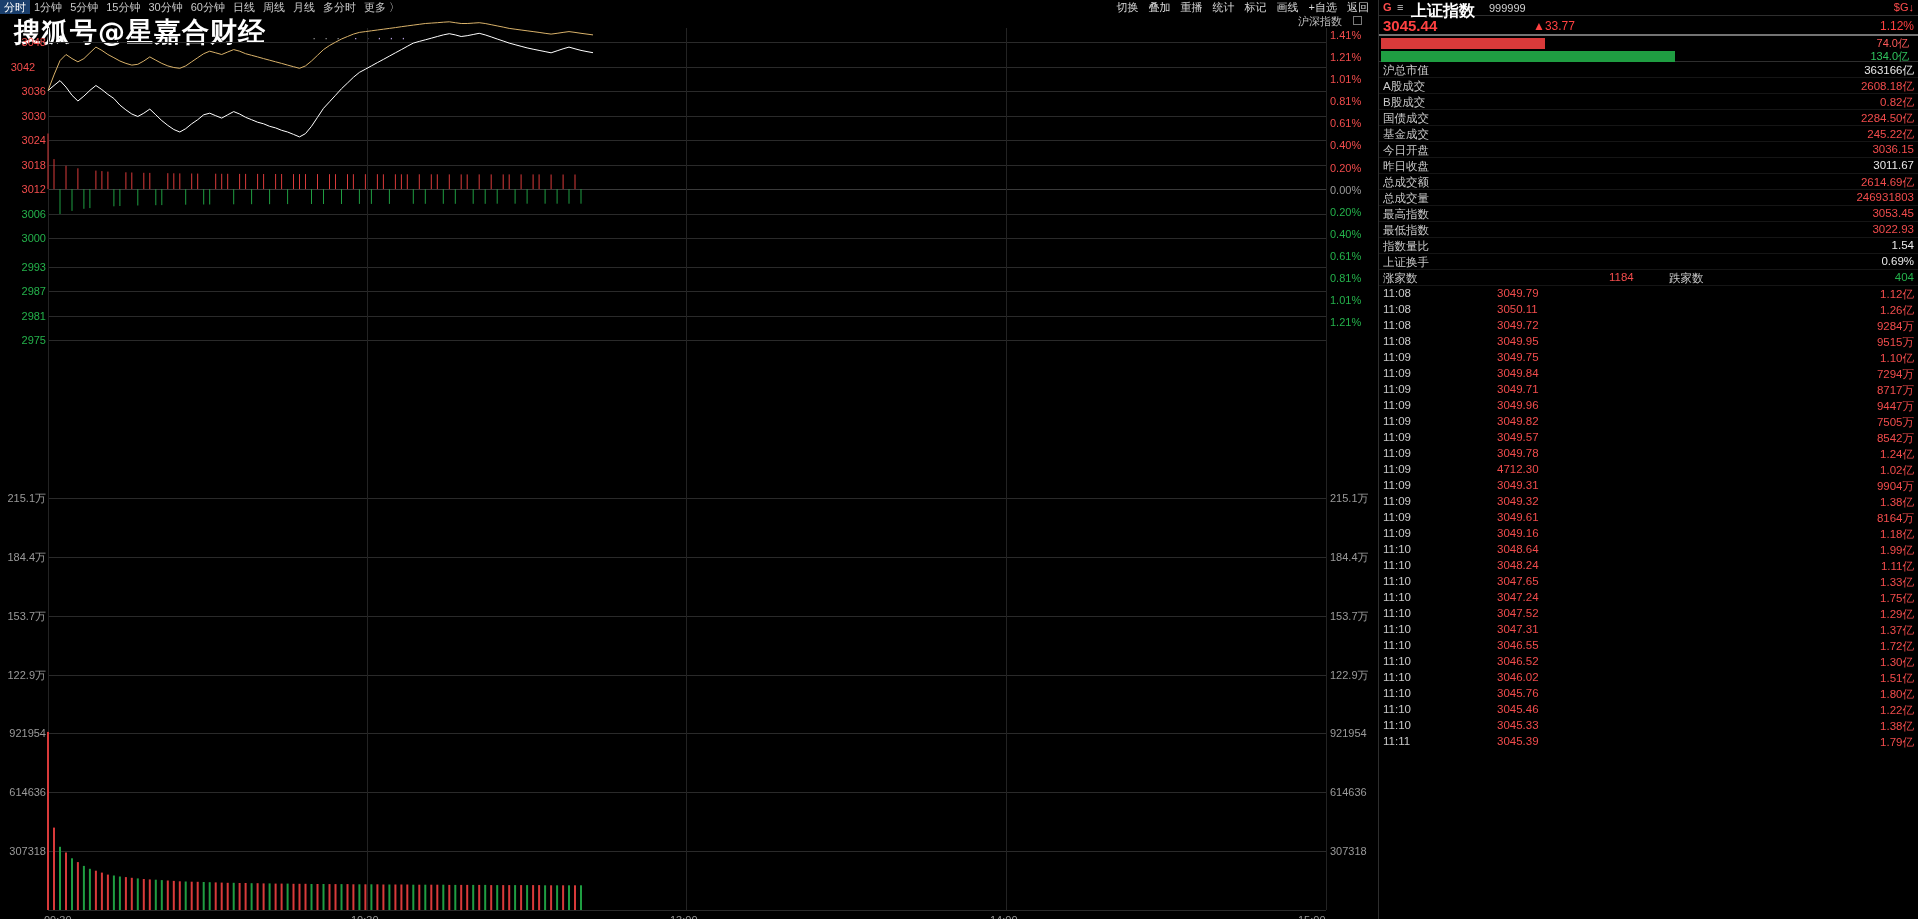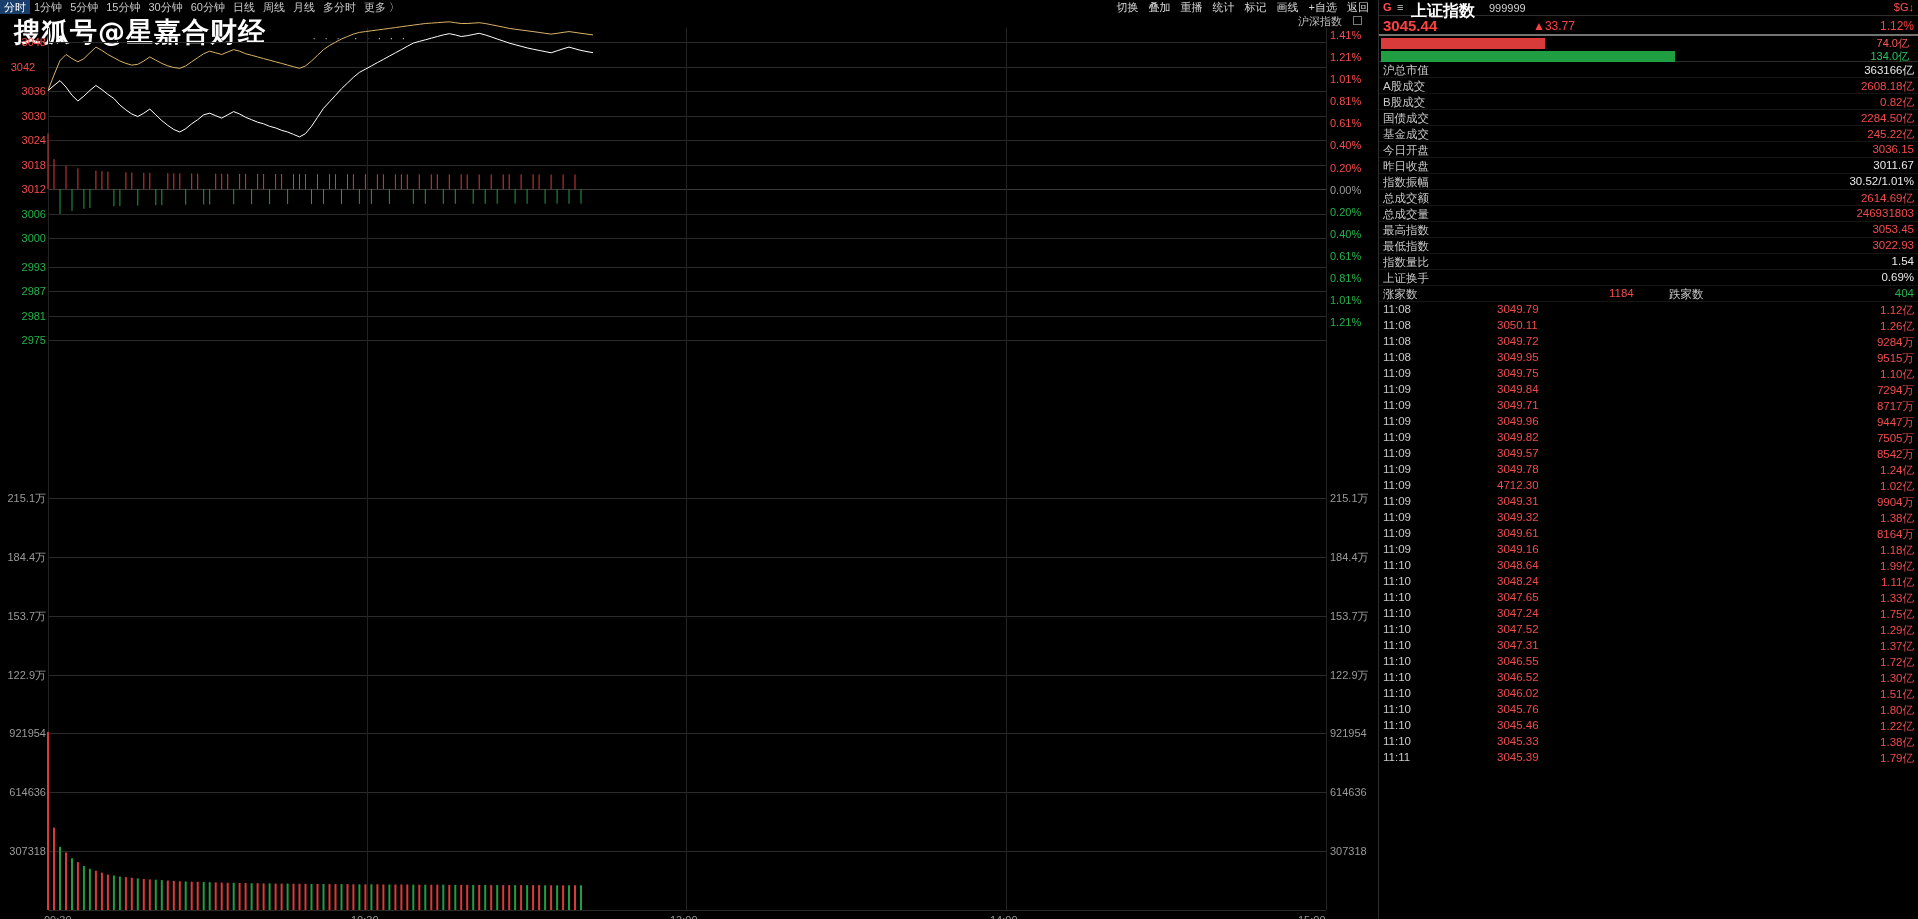--- a/index.html
+++ b/index.html
@@ -464,24 +464,20 @@
         </div>
         <div class="kv">
           <span class="k">今日开盘</span>
           <span class="v red">3036.15</span>
         </div>
         <div class="kv">
           <span class="k">昨日收盘</span>
           <span class="v white">3011.67</span>
         </div>
         <div class="kv">
-          <span class="k">指数振幅</span>
-          <span class="v white">30.52/1.01%</span>
-        </div>
-        <div class="kv">
           <span class="k">总成交额</span>
           <span class="v red">2614.69亿</span>
         </div>
         <div class="kv">
           <span class="k">总成交量</span>
           <span class="v red">246931803</span>
         </div>
         <div class="kv">
           <span class="k">最高指数</span>
           <span class="v red">3053.45</span>

